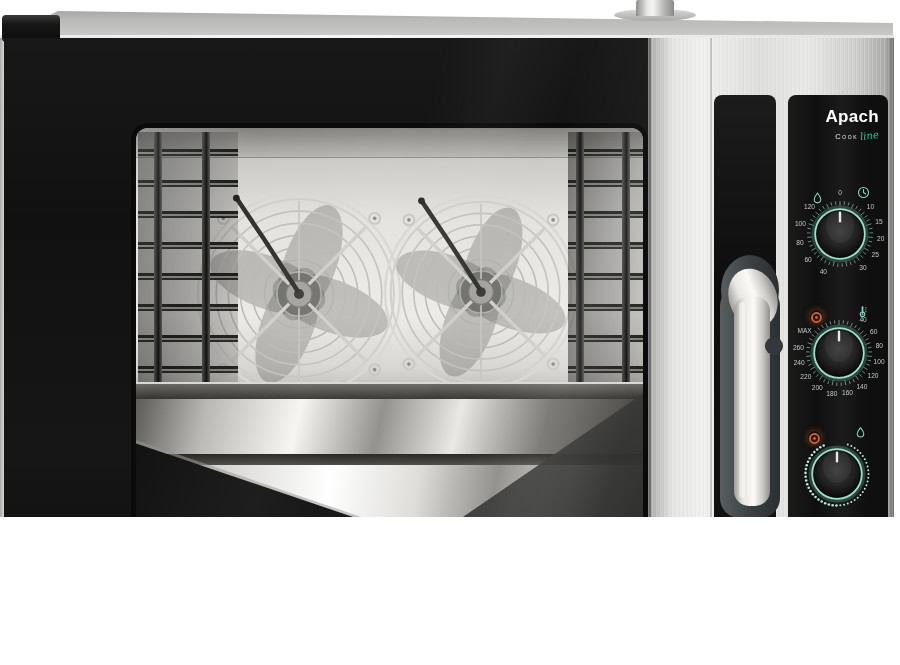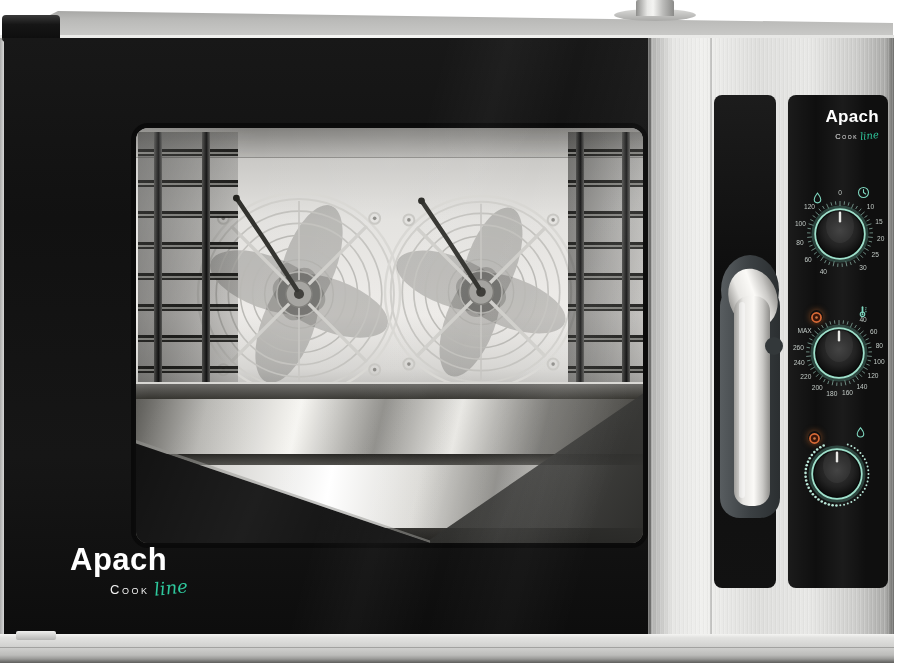--- a/index.html
+++ b/index.html
@@ -1,18 +1,18 @@
 <!DOCTYPE html>
 <html><head>
 <meta charset="utf-8">
 <style>
   html,body{margin:0;padding:0;background:#fff;}
   *{box-sizing:border-box;}
   body{font-family:"Liberation Sans",sans-serif;}
-  .stage{position:relative;width:900px;height:663px;background:#fff;overflow:hidden;}
+  .stage{position:relative;width:900px;height:517px;background:#fff;overflow:hidden;}
 
   
   .top-face{position:absolute;left:0;top:0;width:894px;height:42px;
     background:linear-gradient(180deg,#8f8f8d 0%,#b9b9b7 45%,#cfcfcd 100%);
     clip-path:polygon(0px 40px,58px 11px,893px 23px,893px 38px);}
   .top-edge-highlight{position:absolute;left:0;top:35px;width:894px;height:4px;
     background:linear-gradient(90deg,#e9e9e7,#f6f6f4 40%,#e3e3e1);}
   .chimney{position:absolute;left:636px;top:0;width:38px;height:16px;
     background:linear-gradient(90deg,#8e8e8c,#e8e8e6 30%,#f4f4f2 45%,#bdbdbb 70%,#8a8a88);
     border-radius:2px 2px 0 0;}

